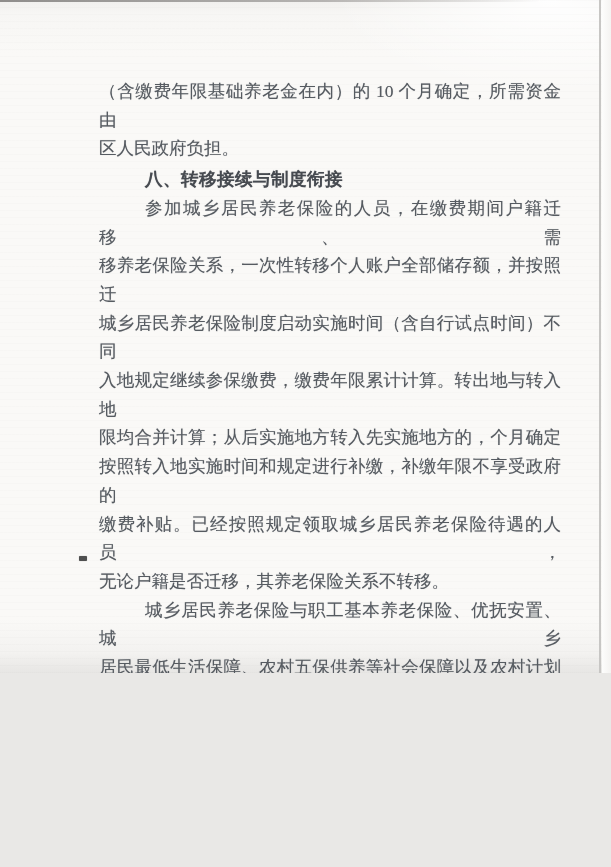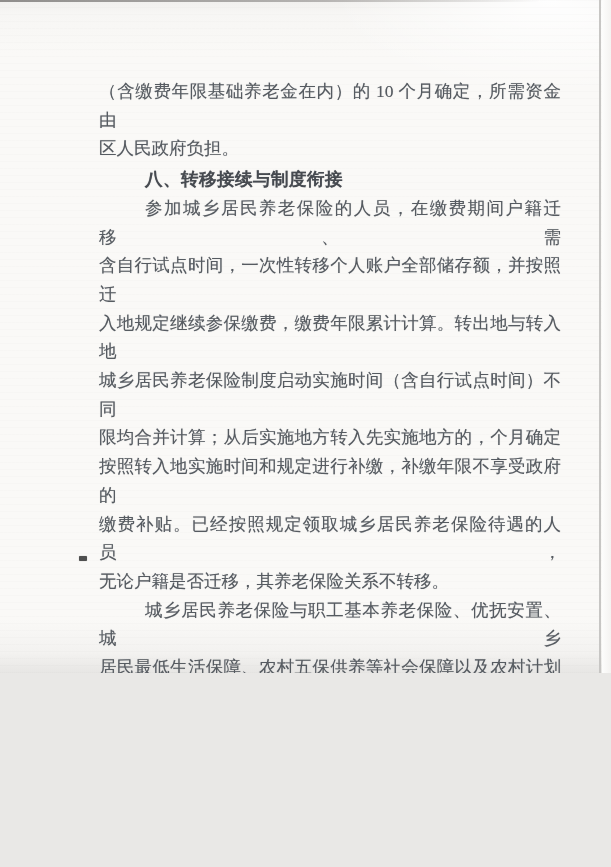--- a/index.html
+++ b/index.html
@@ -53,23 +53,23 @@
   <div class="artifact top-line"></div>
   <div class="artifact bottom-shade"></div>
   <div class="artifact corner-shade"></div>
   <div class="artifact ink-dash"></div>
 
   <div class="content" id="doc-content">
       <div class="line cont">（含缴费年限基础养老金在内）的 10 个月确定，所需资金由</div>
       <div class="line end">区人民政府负担。</div>
       <div class="line heading">八、转移接续与制度衔接</div>
       <div class="line first">参加城乡居民养老保险的人员，在缴费期间户籍迁移、需</div>
-      <div class="line cont">含自行试点时间，一次性转移个人账户全部储存额，并按照迁</div>
+      <div class="line cont">移养老保险关系，一次性转移个人账户全部储存额，并按照迁</div>
+      <div class="line cont">城乡居民养老保险制度启动实施时间（含自行试点时间）不同</div>
       <div class="line cont">入地规定继续参保缴费，缴费年限累计计算。转出地与转入地</div>
-      <div class="line cont">城乡居民养老保险制度启动实施时间（含自行试点时间）不同</div>
       <div class="line cont">限均合并计算；从后实施地方转入先实施地方的，个月确定</div>
       <div class="line cont">按照转入地实施时间和规定进行补缴，补缴年限不享受政府的</div>
       <div class="line cont">缴费补贴。已经按照规定领取城乡居民养老保险待遇的人员，</div>
       <div class="line end">无论户籍是否迁移，其养老保险关系不转移。</div>
       <div class="line first">城乡居民养老保险与职工基本养老保险、优抚安置、城乡</div>
       <div class="line cont">居民最低生活保障、农村五保供养等社会保障以及农村计划生</div>
       <div class="line end">育家庭奖励扶助制度的衔接，按照有关规定执行。</div>
     </div>
 
   <div class="pageno">6</div>

